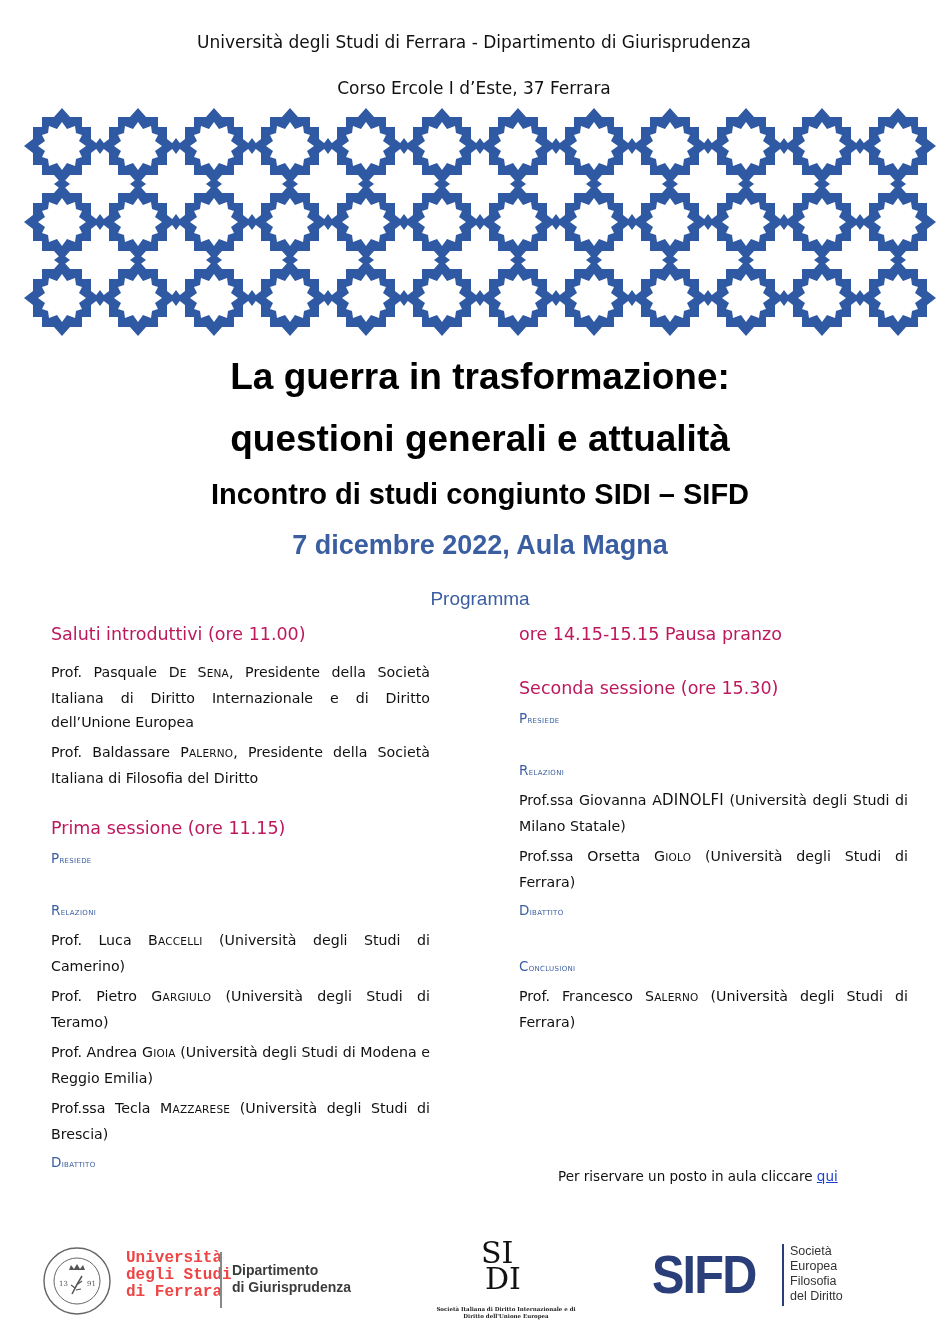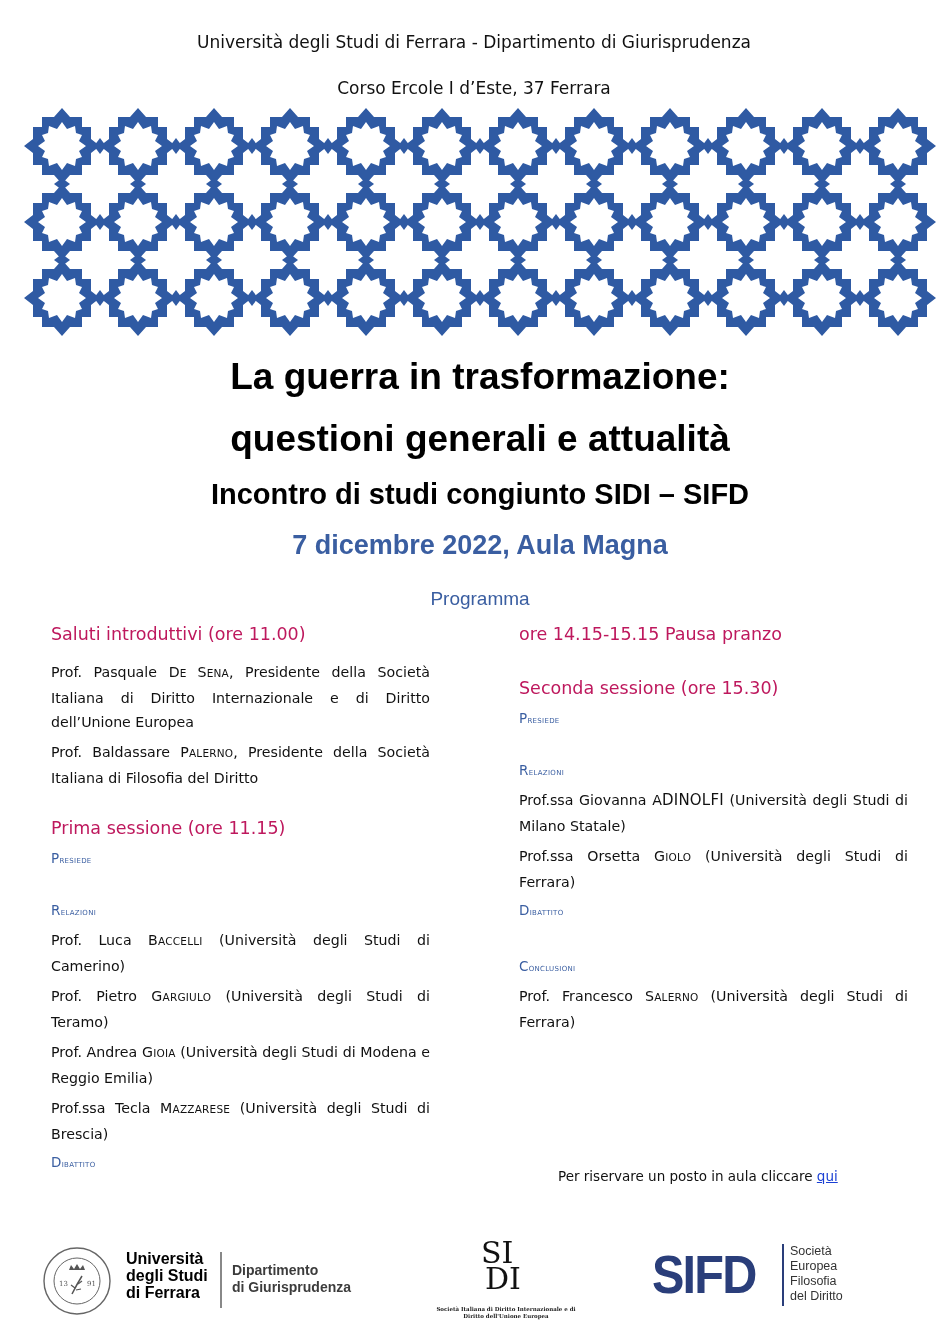--- a/index.html
+++ b/index.html
@@ -203,21 +203,21 @@
 <div class="logo" style="left:42px; top:1240px; width:330px; height:80px;">
   <svg width="70" height="70" viewBox="0 0 70 70" style="position:absolute; left:0; top:6px;">
     <circle cx="35" cy="35" r="33" fill="none" stroke="#666" stroke-width="1.4"></circle>
     <circle cx="35" cy="35" r="23" fill="none" stroke="#666" stroke-width="1"></circle>
     <path d="M27,24 L29,19 L32,23 L35,18 L38,23 L41,19 L43,24 Z" fill="#555"></path>
     <path d="M30,48 Q35,38 40,30" stroke="#555" stroke-width="1.5" fill="none"></path>
     <path d="M33,42 l-4,-3 M36,38 l4,-3 M34,44 l5,-1" stroke="#555" stroke-width="1.2"></path>
     <text x="17" y="40" font-size="7" fill="#555" font-family="DejaVu Serif, serif">13</text>
     <text x="45" y="40" font-size="7" fill="#555" font-family="DejaVu Serif, serif">91</text>
   </svg>
-  <div style="position:absolute; left:84px; top:10px; font-family:Liberation Sans, sans-serif; font-weight:bold; font-size:16px; line-height:17px; color:#000000;">
+  <div style="position:absolute; left:84px; top:10px; font-family:Liberation Mono, monospace; font-weight:bold; font-size:16px; line-height:17px; color:#ef4444;">
     <div>Università</div>
     <div>degli Studi</div>
     <div>di Ferrara</div>
   </div>
   <div style="position:absolute; left:178px; top:12px; width:1.5px; height:56px; background:#888;"></div>
   <div style="position:absolute; left:190px; top:22px; font-family:'Liberation Sans',sans-serif; font-weight:bold; font-size:14px; line-height:17px; color:#3c3c3c;">
     <div>Dipartimento</div>
     <div>di Giurisprudenza</div>
   </div>
 </div>

